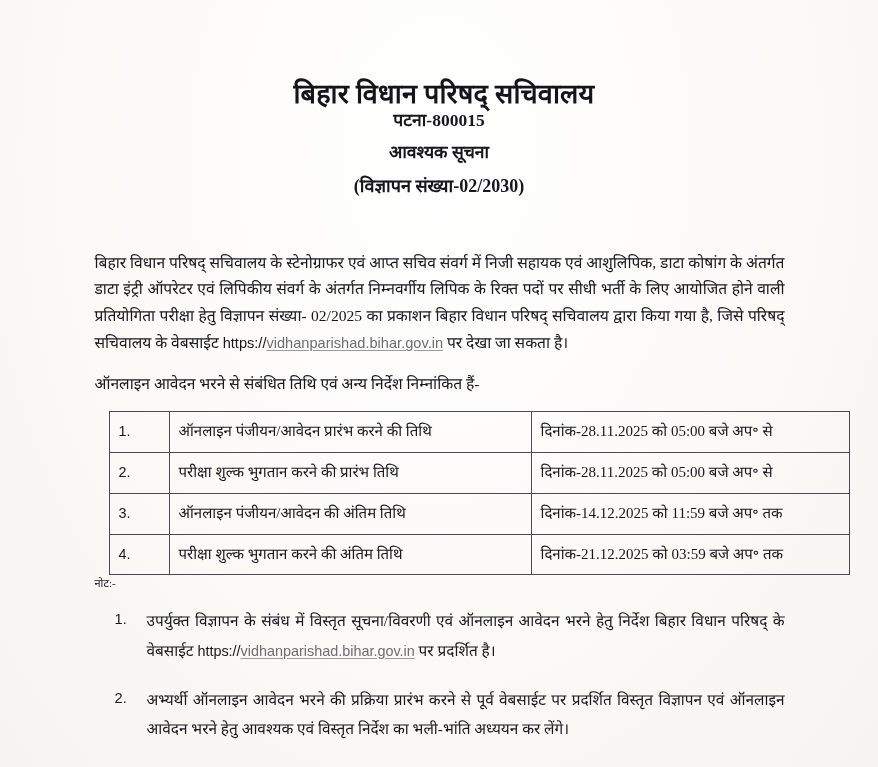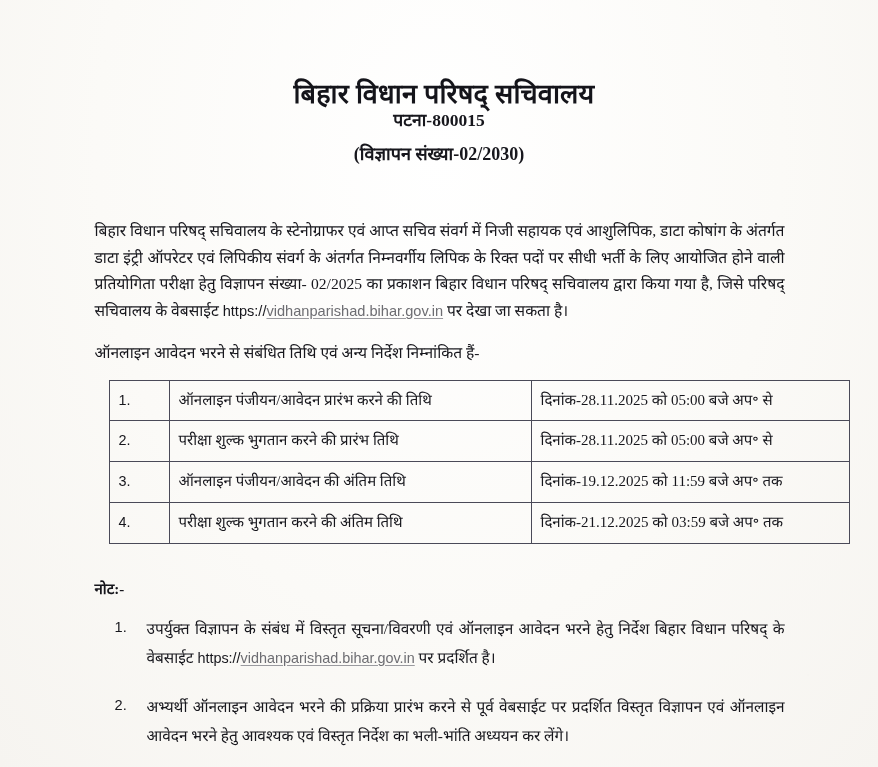--- a/index.html
+++ b/index.html
@@ -118,23 +118,22 @@
   td.col-no { width: 42px; text-align: left; padding-left: 10px; }
   td.col-label { width: 344px; }
   td.col-value { width: 300px; padding-left: 12px; }
   .num, .dnum {
     font-family: "Liberation Sans", sans-serif;
     font-size: 14.4px;
     font-weight: 500;
   }
 
   .note-head {
-    margin-top: 34px;
-    font-size: 15px;
-    font-weight: 700;
+    font-size: 11px;
+    font-weight: 400;
     color: #16161c;
   }
 
   ol.notes {
     margin: 16px 0 0 0;
     padding-left: 52px;
     list-style: none;
     counter-reset: noteitem;
   }
   ol.notes > li {
@@ -176,20 +175,21 @@
 </style>
 </head>
 <body>
 
 <div class="page">
   <div class="scan-noise"></div>
 
   <h1 class="doc-title">बिहार विधान परिषद् सचिवालय</h1>
 
   <div class="subline s1">पटना-800015</div>
+  <div class="subline s2">आवश्यक सूचना</div>
   <div class="subline s3">(विज्ञापन संख्या-02/2030)</div>
 
   <div class="body-wrap">
 
     <p class="para"><span>बिहार विधान परिषद् सचिवालय के स्टेनोग्राफर एवं आप्त सचिव संवर्ग में निजी सहायक एवं आशुलिपिक, डाटा कोषांग के अंतर्गत डाटा इंट्री ऑपरेटर एवं लिपिकीय संवर्ग के अंतर्गत निम्नवर्गीय लिपिक के रिक्त पदों पर सीधी भर्ती के लिए आयोजित होने वाली प्रतियोगिता परीक्षा हेतु विज्ञापन संख्या- 02/2025 का प्रकाशन बिहार विधान परिषद् सचिवालय द्वारा किया गया है, जिसे परिषद् सचिवालय के वेबसाईट </span><span class="scheme">https://</span><a class="url" href="#">vidhanparishad.bihar.gov.in</a><span> पर देखा जा सकता है।</span></p>
 
     <div class="lead-line">ऑनलाइन आवेदन भरने से संबंधित तिथि एवं अन्य निर्देश निम्नांकित हैं-</div>
 
     <table class="dates">
       <tbody>
@@ -199,21 +199,21 @@
           <td class="col-value">दिनांक-28.11.2025 को 05:00 बजे अप॰ से</td>
         </tr>
         <tr>
           <td class="col-no"><span class="num">2.</span></td>
           <td class="col-label">परीक्षा शुल्क भुगतान करने की प्रारंभ तिथि</td>
           <td class="col-value">दिनांक-28.11.2025 को 05:00 बजे अप॰ से</td>
         </tr>
         <tr>
           <td class="col-no"><span class="num">3.</span></td>
           <td class="col-label">ऑनलाइन पंजीयन/आवेदन की अंतिम तिथि</td>
-          <td class="col-value">दिनांक-19.12.2025 को 11:59 बजे अप॰ तक</td>
+          <td class="col-value">दिनांक-14.12.2025 को 11:59 बजे अप॰ तक</td>
         </tr>
         <tr>
           <td class="col-no"><span class="num">4.</span></td>
           <td class="col-label">परीक्षा शुल्क भुगतान करने की अंतिम तिथि</td>
           <td class="col-value">दिनांक-21.12.2025 को 03:59 बजे अप॰ तक</td>
         </tr>
       </tbody>
     </table>
 
     <div class="note-head">नोट:-</div>

